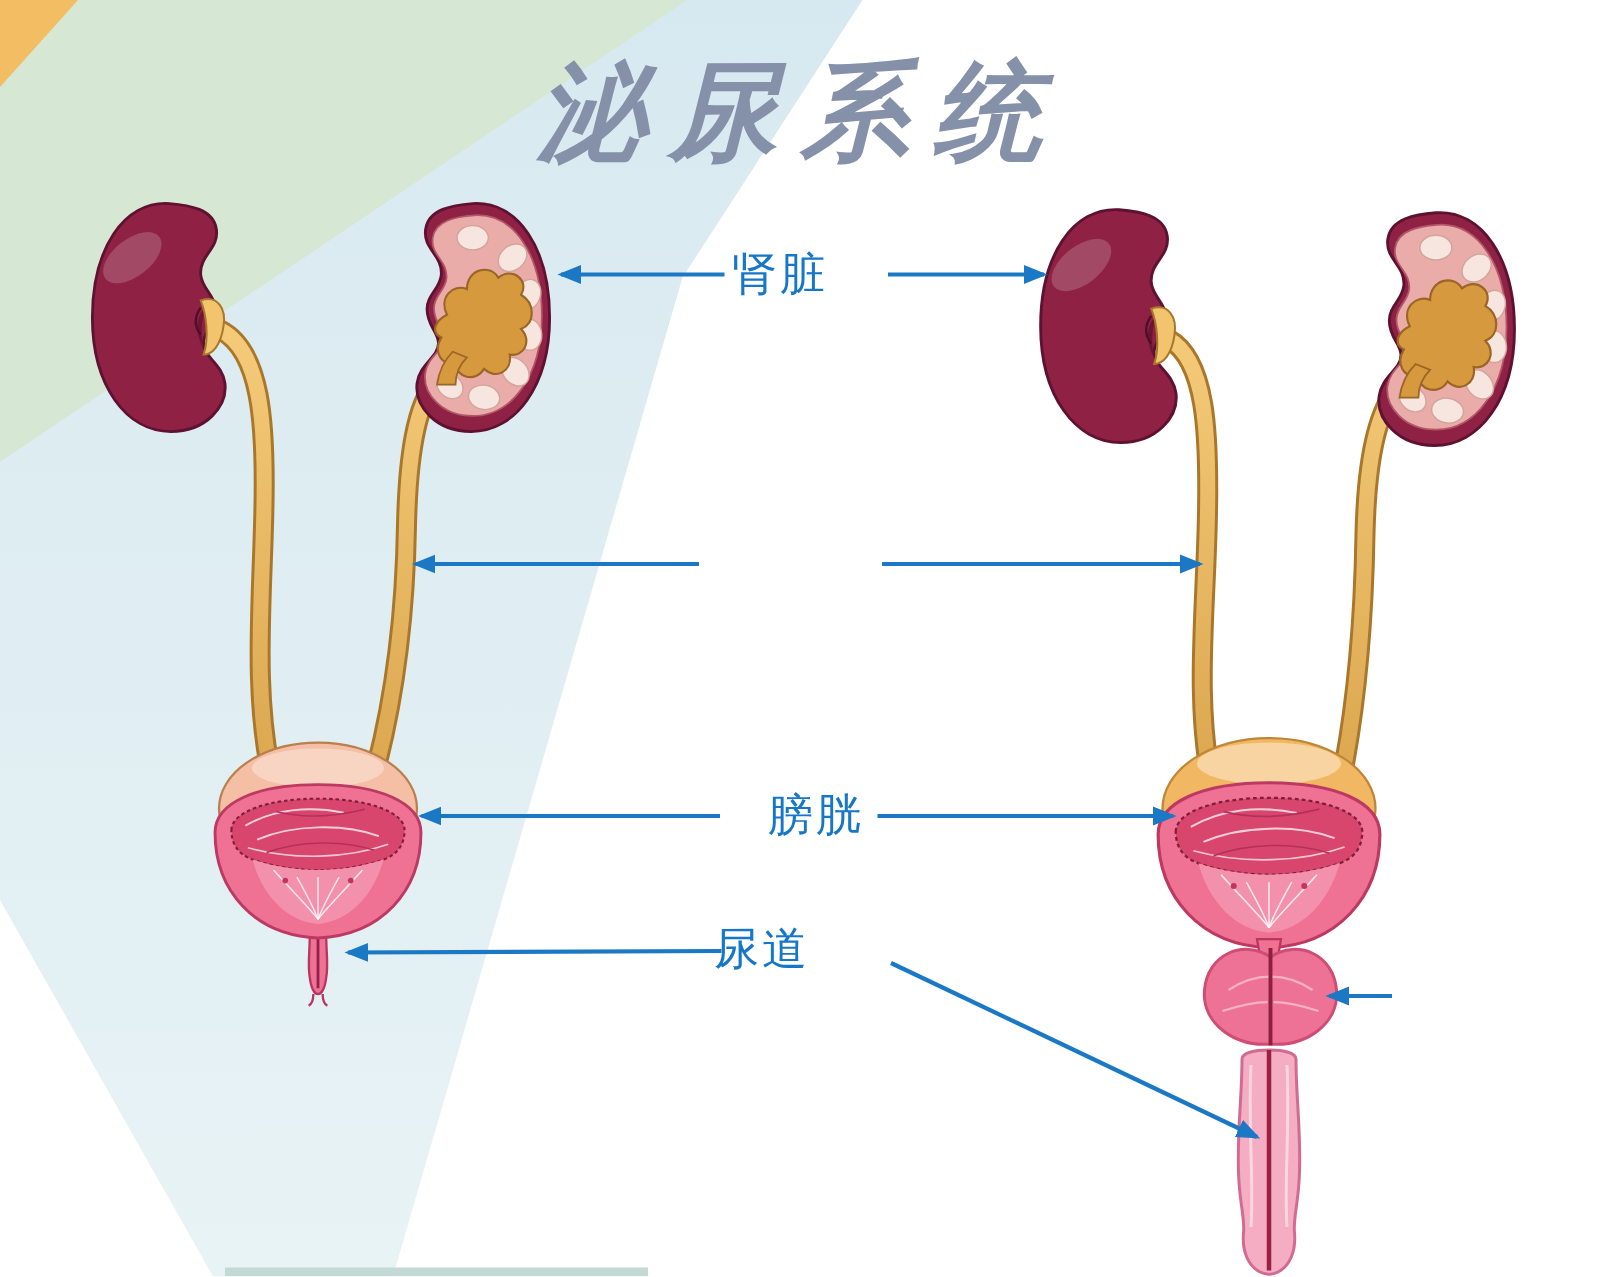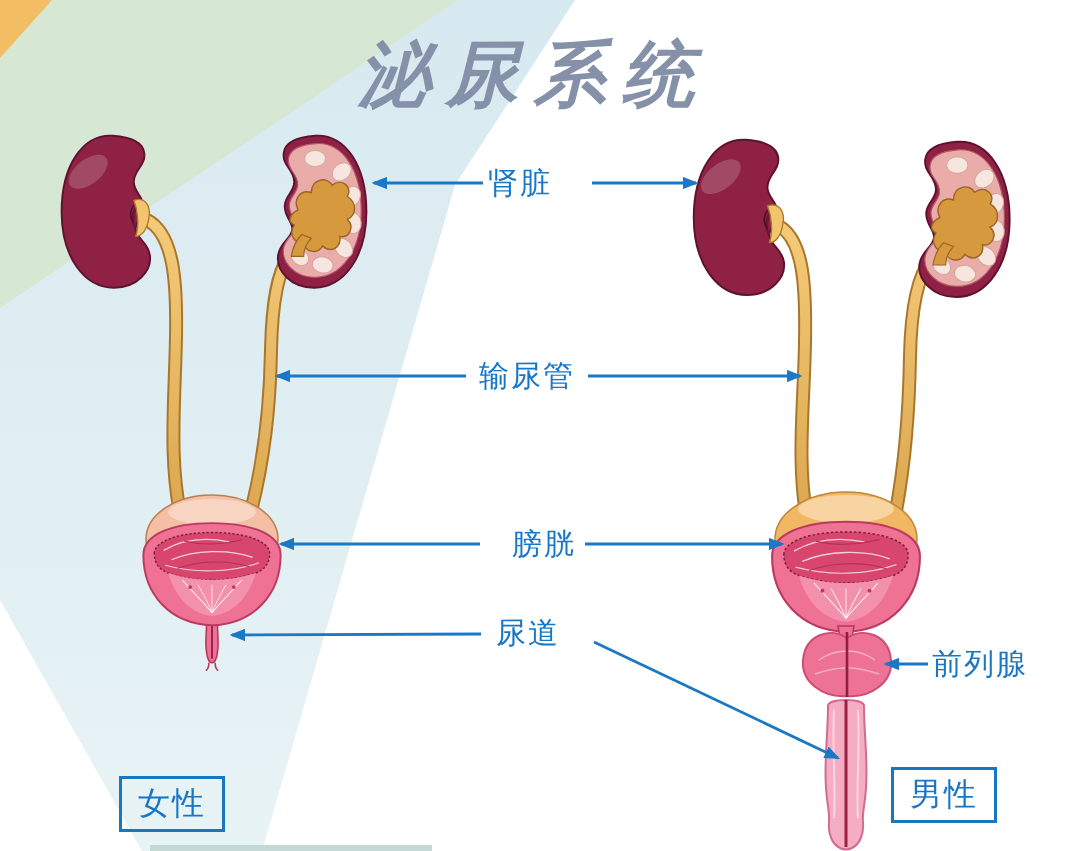--- a/index.html
+++ b/index.html
@@ -168,21 +168,17 @@
       <path d="M585,544 L782,544" marker-end="url(#ah)"></path>
       <path d="M481,634 L232,635" marker-end="url(#ah)"></path>
       <path d="M594,642 L838,758" marker-end="url(#ah)"></path>
       <path d="M928,664 L886,664" marker-end="url(#ah)"></path>
     </g>
   </svg>
 
   <div class="title">泌尿系统</div>
 
   <span class="lbl" style="left:520px;top:183px">肾脏</span>
-  <span class="lbl" style="left:527px;top:376px">输尿管</span>
   <span class="lbl" style="left:544px;top:544px">膀胱</span>
-  <span class="lbl" style="left:528px;top:633px">尿道</span>
-  <span class="lbl" style="left:980px;top:664px">前列腺</span>
+  <span class="lbl" style="left:508px;top:633px">尿道</span>
 
-  <div class="caption-box" style="left:172px;top:804px">女性</div>
-  <div class="caption-box" style="left:944px;top:795px">男性</div>
 
 </div>
 
 </body></html>

